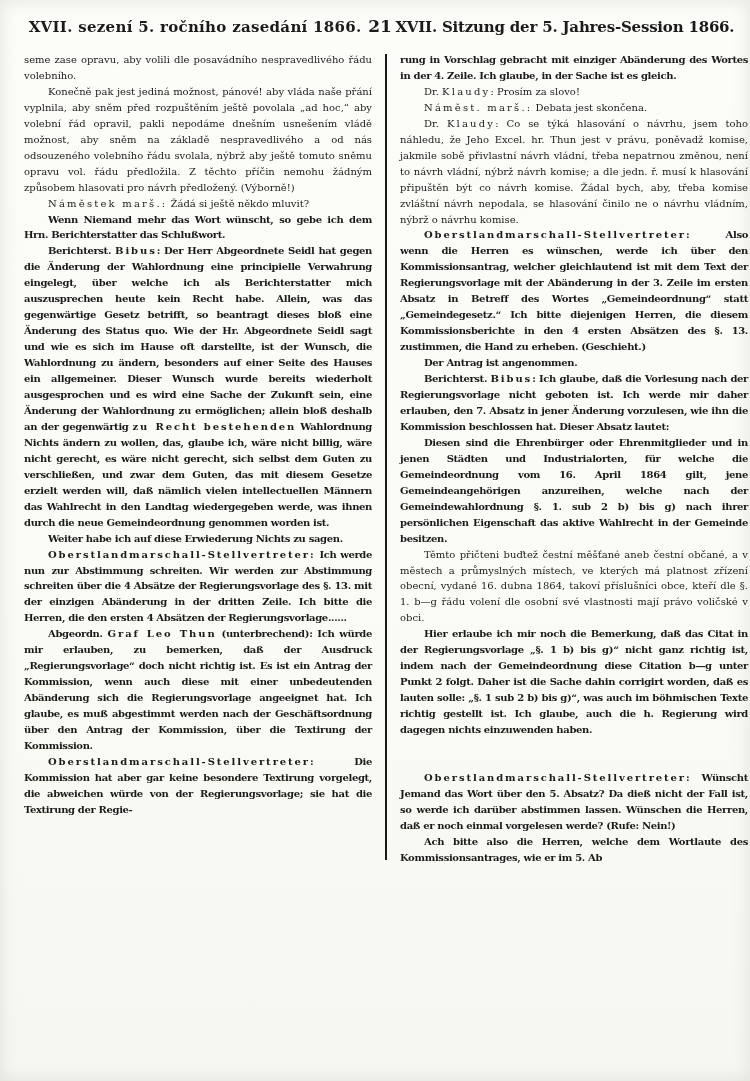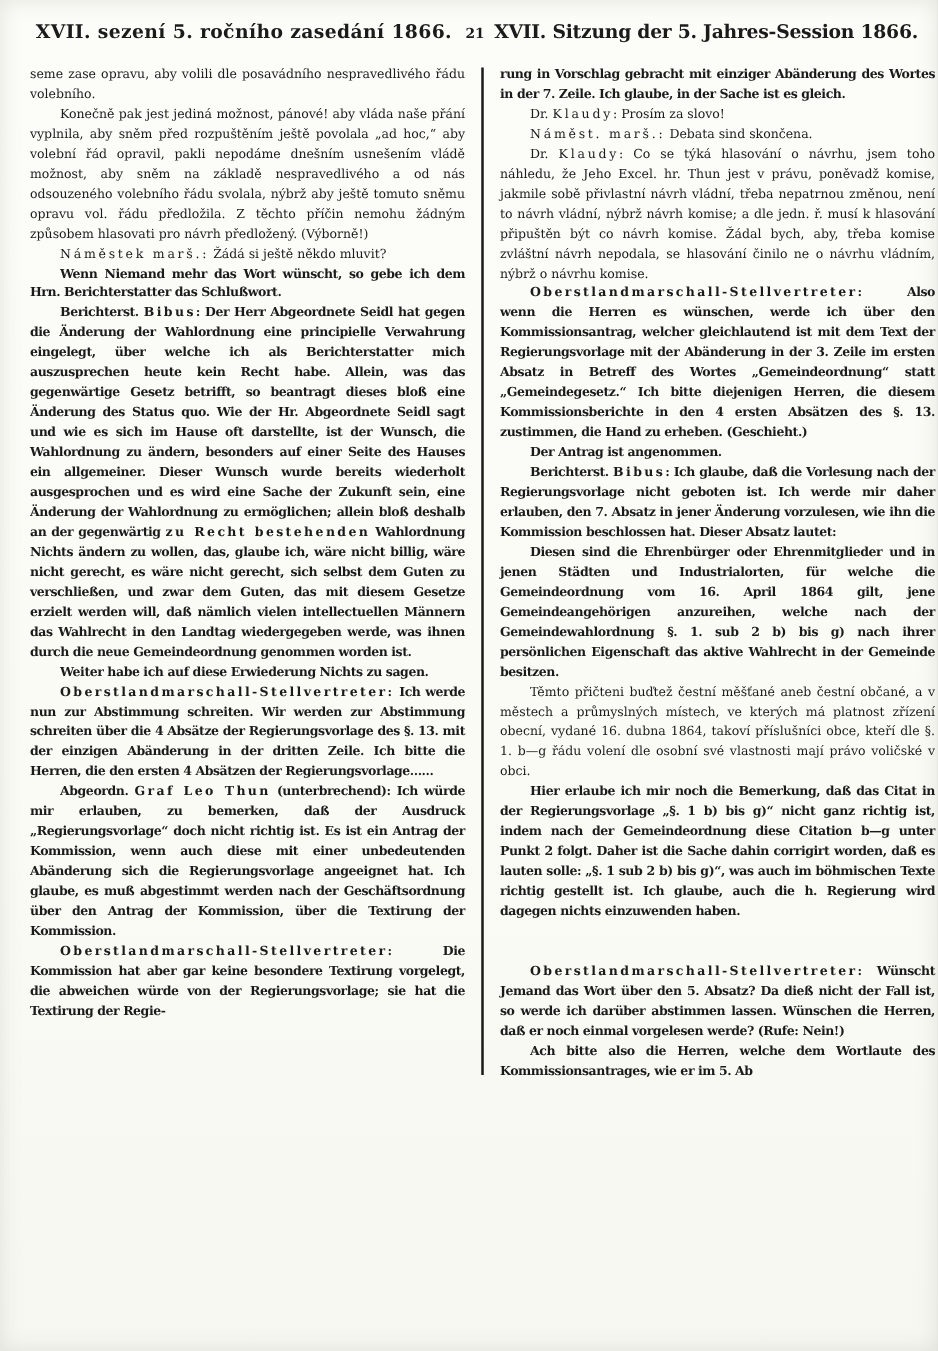--- a/index.html
+++ b/index.html
@@ -31,21 +31,21 @@
     width: 348px;
     text-align: center;
     font-size: 15px;
     font-weight: 700;
     letter-spacing: 0.3px;
     white-space: nowrap;
   }
   .header .h-num {
     width: 28px;
     text-align: center;
-    font-size: 11px;
+    font-size: 17px;
     font-weight: 700;
   }
   .header .h-right {
     width: 348px;
     text-align: center;
     font-size: 15px;
     font-weight: 700;
     letter-spacing: -0.2px;
     white-space: nowrap;
   }
@@ -102,23 +102,23 @@
         <p class="para antiqua indent"><span class="spaced">Náměstek marš.:</span><span> Žádá si ještě někdo mluvit?</span></p>
         <p class="para fraktur indent"><span>Wenn Niemand mehr das Wort wünscht, so gebe ich dem Hrn. Berichterstatter das Schlußwort.</span></p>
         <p class="para fraktur indent"><span>Berichterst. </span><span class="spaced">Bibus</span><span>: Der Herr Abgeordnete Seidl hat gegen die Änderung der Wahlordnung eine principielle Verwahrung eingelegt, über welche ich als Berichterstatter mich auszusprechen heute kein Recht habe. Allein, was das gegenwärtige Gesetz betrifft, so beantragt dieses bloß eine Änderung des Status quo. Wie der Hr. Abgeordnete Seidl sagt und wie es sich im Hause oft darstellte, ist der Wunsch, die Wahlordnung zu ändern, besonders auf einer Seite des Hauses ein allgemeiner. Dieser Wunsch wurde bereits wiederholt ausgesprochen und es wird eine Sache der Zukunft sein, eine Änderung der Wahlordnung zu ermöglichen; allein bloß deshalb an der gegenwärtig </span><span class="spaced">zu Recht bestehenden</span><span> Wahlordnung Nichts ändern zu wollen, das, glaube ich, wäre nicht billig, wäre nicht gerecht, es wäre nicht gerecht, sich selbst dem Guten zu verschließen, und zwar dem Guten, das mit diesem Gesetze erzielt werden will, daß nämlich vielen intellectuellen Männern das Wahlrecht in den Landtag wiedergegeben werde, was ihnen durch die neue Gemeindeordnung genommen worden ist.</span></p>
         <p class="para fraktur indent"><span>Weiter habe ich auf diese Erwiederung Nichts zu sagen.</span></p>
         <p class="para fraktur indent"><span class="spaced">Oberstlandmarschall-Stellvertreter:</span><span> Ich werde nun zur Abstimmung schreiten. Wir werden zur Abstimmung schreiten über die 4 Absätze der Regierungsvorlage des §. 13. mit der einzigen Abänderung in der dritten Zeile. Ich bitte die Herren, die den ersten 4 Absätzen der Regierungsvorlage......</span></p>
         <p class="para fraktur indent"><span>Abgeordn. </span><span class="spaced">Graf Leo Thun</span><span> (unterbrechend): Ich würde mir erlauben, zu bemerken, daß der Ausdruck „Regierungsvorlage“ doch nicht richtig ist. Es ist ein Antrag der Kommission, wenn auch diese mit einer unbedeutenden Abänderung sich die Regierungsvorlage angeeignet hat. Ich glaube, es muß abgestimmt werden nach der Geschäftsordnung über den Antrag der Kommission, über die Textirung der Kommission.</span></p>
         <p class="para fraktur indent"><span class="spaced">Oberstlandmarschall-Stellvertreter:</span><span> Die Kommission hat aber gar keine besondere Textirung vorgelegt, die abweichen würde von der Regierungsvorlage; sie hat die Textirung der Regie-</span></p>
       </div>
     <div class="divider"></div>
     <div class="col" id="col-right">
-        <p class="para fraktur"><span>rung in Vorschlag gebracht mit einziger Abänderung des Wortes in der 7. Zeile. Ich glaube, in der Sache ist es gleich.</span></p>
+        <p class="para fraktur"><span>rung in Vorschlag gebracht mit einziger Abänderung des Wortes in der 4. Zeile. Ich glaube, in der Sache ist es gleich.</span></p>
         <p class="para antiqua indent"><span>Dr. </span><span class="spaced">Klaudy</span><span>: Prosím za slovo!</span></p>
-        <p class="para antiqua indent"><span class="spaced">Náměst. marš.:</span><span> Debata sind skončena.</span></p>
+        <p class="para antiqua indent"><span class="spaced">Náměst. marš.:</span><span> Debata jest skončena.</span></p>
         <p class="para antiqua indent"><span>Dr. </span><span class="spaced">Klaudy</span><span>: Co se týká hlasování o návrhu, jsem toho náhledu, že Jeho Excel. hr. Thun jest v právu, poněvadž komise, jakmile sobě přivlastní návrh vládní, třeba nepatrnou změnou, není to návrh vládní, nýbrž návrh komise; a dle jedn. ř. musí k hlasování připuštěn být co návrh komise. Žádal bych, aby, třeba komise zvláštní návrh nepodala, se hlasování činilo ne o návrhu vládním, nýbrž o návrhu komise.</span></p>
         <p class="para fraktur indent"><span class="spaced">Oberstlandmarschall-Stellvertreter:</span><span> Also wenn die Herren es wünschen, werde ich über den Kommissionsantrag, welcher gleichlautend ist mit dem Text der Regierungsvorlage mit der Abänderung in der 3. Zeile im ersten Absatz in Betreff des Wortes „Gemeindeordnung“ statt „Gemeindegesetz.“ Ich bitte diejenigen Herren, die diesem Kommissionsberichte in den 4 ersten Absätzen des §. 13. zustimmen, die Hand zu erheben. (Geschieht.)</span></p>
         <p class="para fraktur indent"><span>Der Antrag ist angenommen.</span></p>
         <p class="para fraktur indent"><span>Berichterst. </span><span class="spaced">Bibus</span><span>: Ich glaube, daß die Vorlesung nach der Regierungsvorlage nicht geboten ist. Ich werde mir daher erlauben, den 7. Absatz in jener Änderung vorzulesen, wie ihn die Kommission beschlossen hat. Dieser Absatz lautet:</span></p>
         <p class="para fraktur indent"><span>Diesen sind die Ehrenbürger oder Ehrenmitglieder und in jenen Städten und Industrialorten, für welche die Gemeindeordnung vom 16. April 1864 gilt, jene Gemeindeangehörigen anzureihen, welche nach der Gemeindewahlordnung §. 1. sub 2 b) bis g) nach ihrer persönlichen Eigenschaft das aktive Wahlrecht in der Gemeinde besitzen.</span></p>
         <p class="para antiqua indent"><span>Těmto přičteni buďtež čestní měšťané aneb čestní občané, a v městech a průmyslných místech, ve kterých má platnost zřízení obecní, vydané 16. dubna 1864, takoví příslušníci obce, kteří dle §. 1. b—g řádu volení dle osobní své vlastnosti mají právo voličské v obci.</span></p>
         <p class="para fraktur indent"><span>Hier erlaube ich mir noch die Bemerkung, daß das Citat in der Regierungsvorlage „§. 1 b) bis g)“ nicht ganz richtig ist, indem nach der Gemeindeordnung diese Citation b—g unter Punkt 2 folgt. Daher ist die Sache dahin corrigirt worden, daß es lauten solle: „§. 1 sub 2 b) bis g)“, was auch im böhmischen Texte richtig gestellt ist. Ich glaube, auch die h. Regierung wird dagegen nichts einzuwenden haben.</span></p>
         <p class="para fraktur indent gap-before"><span class="spaced">Oberstlandmarschall-Stellvertreter:</span><span> Wünscht Jemand das Wort über den 5. Absatz? Da dieß nicht der Fall ist, so werde ich darüber abstimmen lassen. Wünschen die Herren, daß er noch einmal vorgelesen werde? (Rufe: Nein!)</span></p>
         <p class="para fraktur indent"><span>Ach bitte also die Herren, welche dem Wortlaute des Kommissionsantrages, wie er im 5. Ab</span></p>
       </div>

